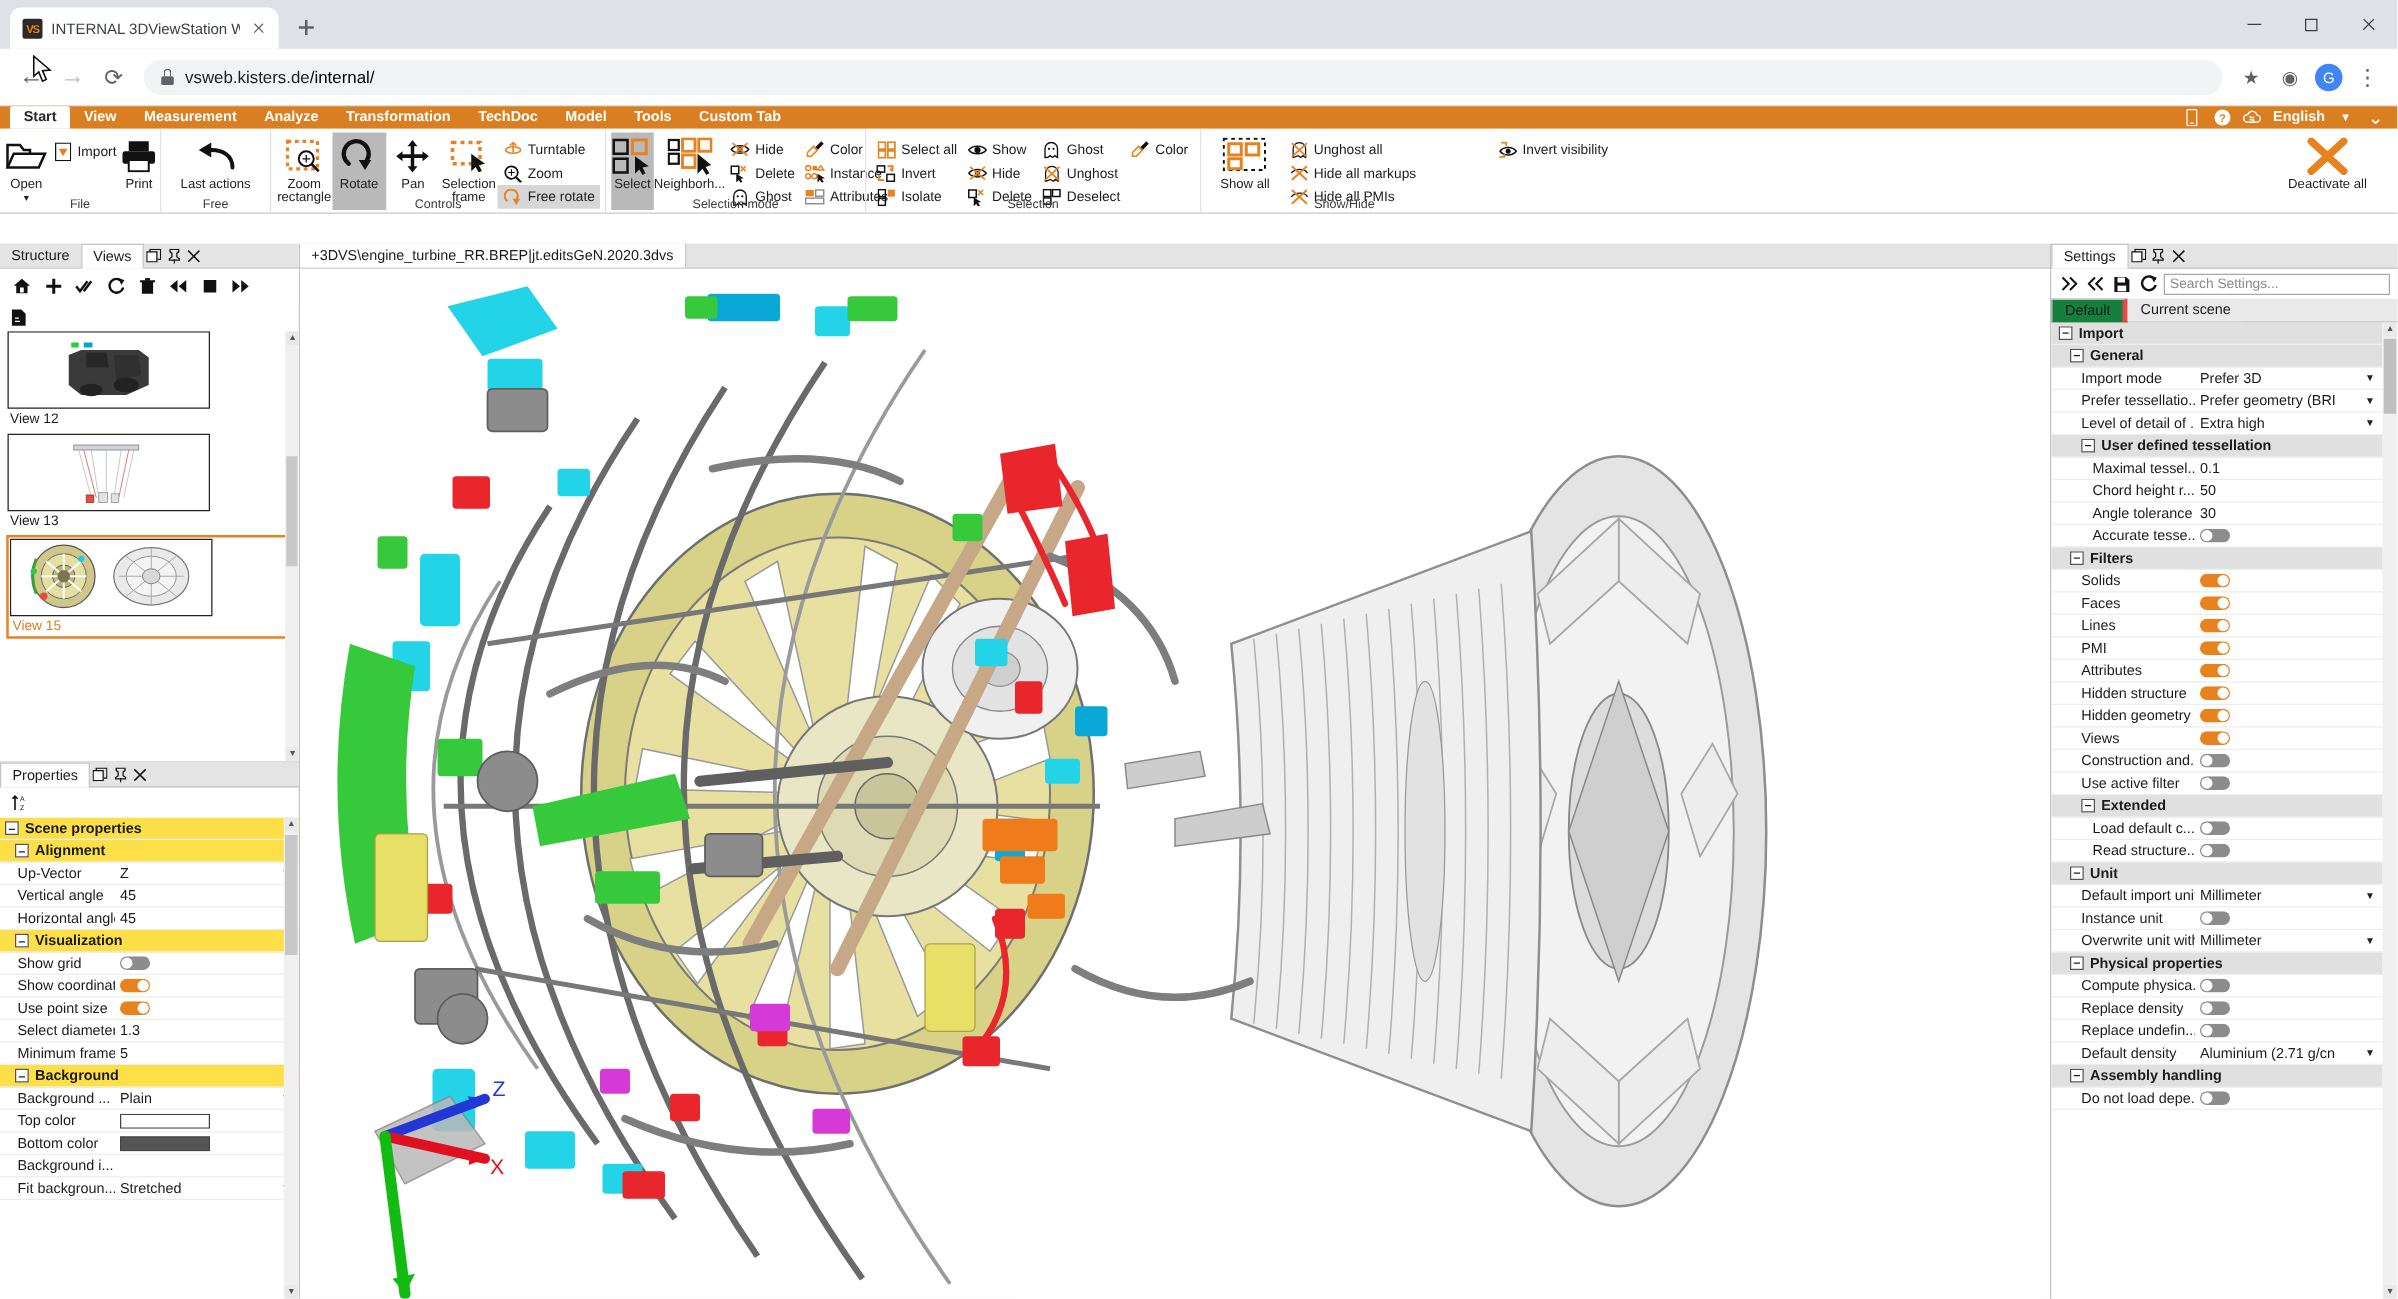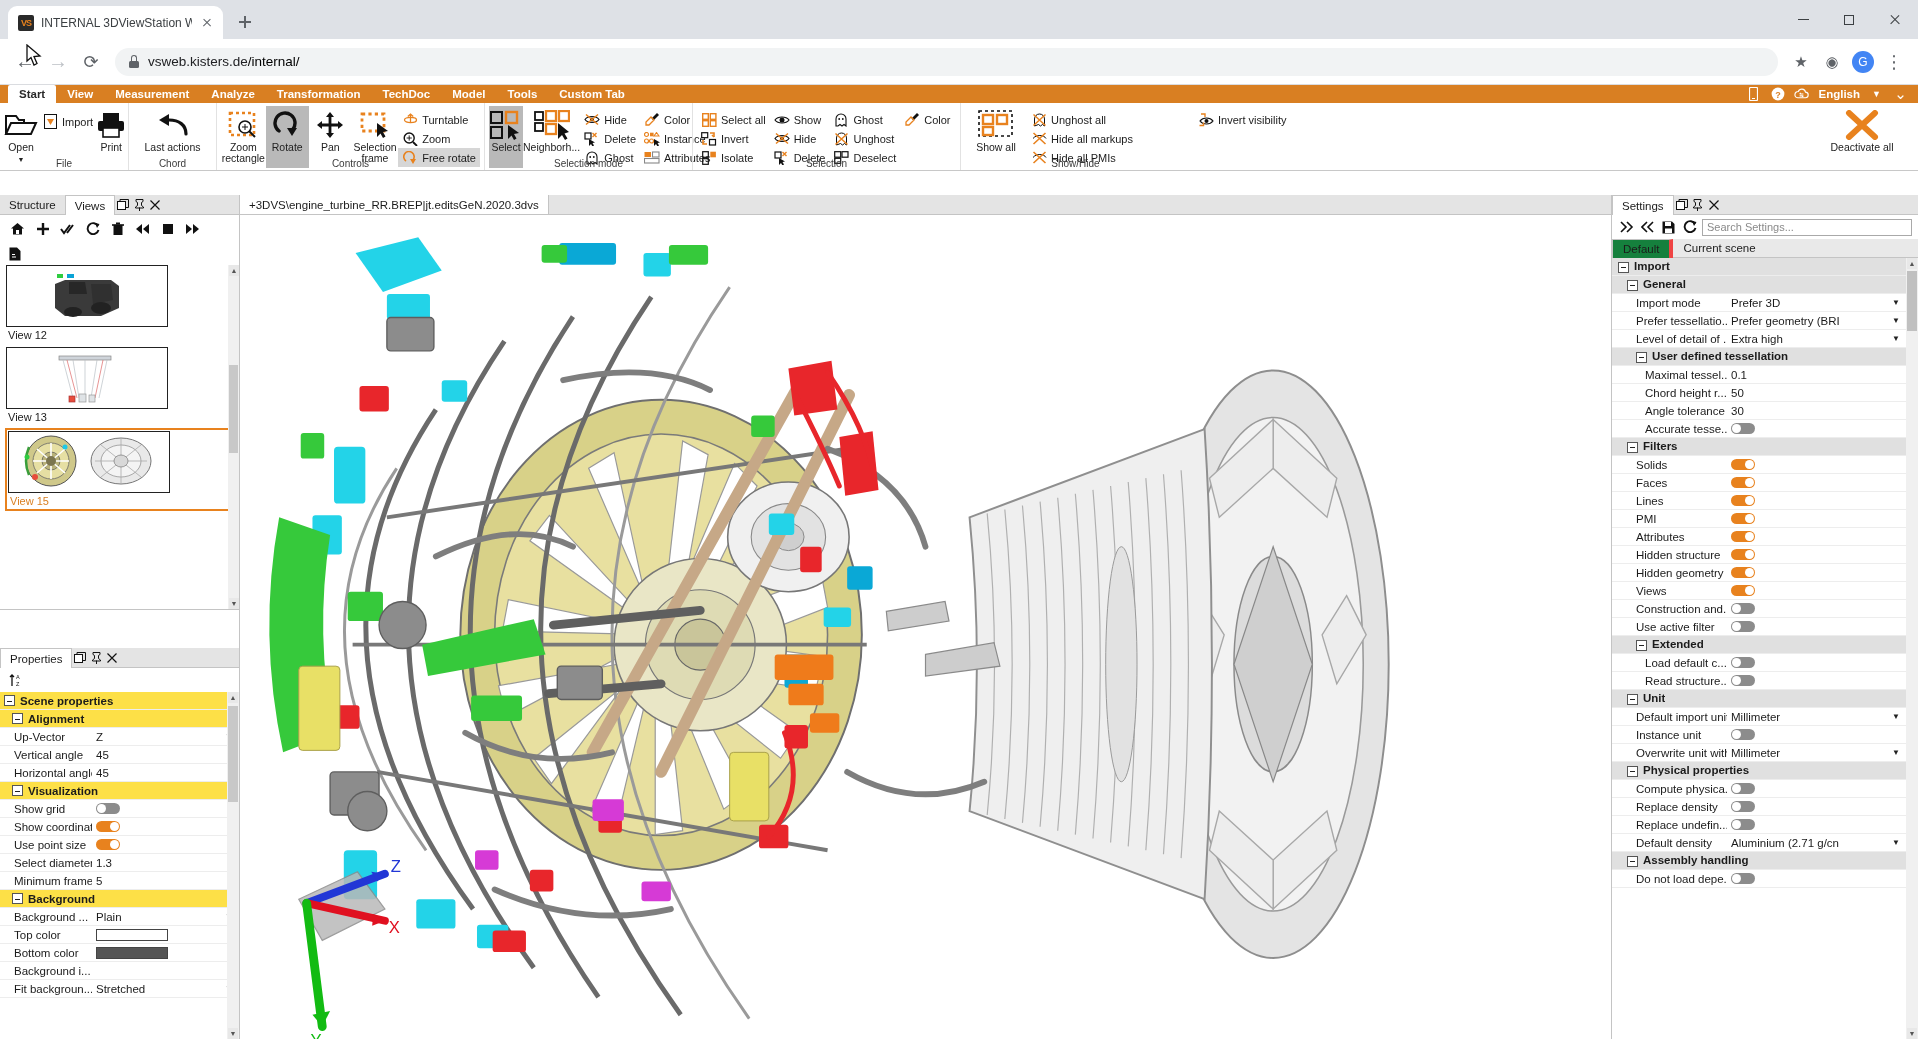--- a/index.html
+++ b/index.html
@@ -124,21 +124,21 @@
     border-bottom:1px solid #c4c4c4;
   }
   .ptab{
     padding:0 9px;display:flex;align-items:center;font-size:11.5px;color:#1b1b1b;
     background:#e4e4e4;
   }
   .ptab.active{background:#fff;border-top:1px solid #c4c4c4;border-left:1px solid #c4c4c4;
     border-right:1px solid #c4c4c4;margin-bottom:-1px;}
   .ptab-ic{width:16px;display:flex;align-items:center;justify-content:center;}
 
-  #left-col{width:240px;flex:none;background:#fff;border-right:1px solid #c4c4c4;display:flex;flex-direction:column;gap:38px;}
+  #left-col{width:240px;flex:none;background:#fff;border-right:1px solid #c4c4c4;display:flex;flex-direction:column;}
   #views-panel{height:415px;flex:none;display:flex;flex-direction:column;border-bottom:1px solid #c4c4c4;}
   .vtoolbar{height:28px;display:flex;align-items:center;gap:0;padding:0 5px;background:#fff;}
   .vtool{width:25px;height:24px;display:flex;align-items:center;justify-content:center;font-size:13px;color:#111;}
   .vtoolbar2{height:22px;display:flex;align-items:center;padding:0 6px;}
   .views-list{flex:1;overflow:hidden;position:relative;padding:0 6px;background:#fff;}
   .viewcard{margin-bottom:5px;}
   .vthumb{width:162px;height:62px;border:1px solid #222;background:#fff;position:relative;overflow:hidden;}
   .vlabel{font-size:11px;color:#1b1b1b;padding:2px 0 1px 2px;}
   .viewcard.selected .vthumb{border:2px solid #e8821e;}
   .viewcard.selected .vlabel{color:#d97f22;}
@@ -165,21 +165,21 @@
   .expander::before{content:"";position:absolute;left:2px;top:4.5px;width:5px;height:1px;background:#222;}
 
   
   #center{flex:1;display:flex;flex-direction:column;min-width:0;}
   #doctab-bar{height:20px;background:#e4e4e4;display:flex;align-items:stretch;border-bottom:1px solid #c4c4c4;}
   .doctab{background:#fff;padding:0 9px;display:flex;align-items:center;font-size:11.5px;
     border-right:1px solid #c4c4c4;}
   #viewport{flex:1;position:relative;overflow:hidden;background:#fff;}
 
   
-  #right-col{width:307px;flex:none;background:#fff;border-left:1px solid #c4c4c4;display:flex;flex-direction:column;}
+  #right-col{width:278px;flex:none;background:#fff;border-left:1px solid #c4c4c4;display:flex;flex-direction:column;}
   .s-toolbar{height:24px;display:flex;align-items:center;gap:4px;padding:0 6px;}
   .s-ic{width:17px;height:17px;display:flex;align-items:center;justify-content:center;font-size:13px;color:#111;}
   .s-search{flex:1;height:17px;border:1px solid #a9a9a9;background:#fff;font-size:11px;
     padding:0 4px;color:#8a8a8a;display:flex;align-items:center;}
   .s-tabs{height:19px;display:flex;align-items:stretch;border-bottom:1px solid #c4c4c4;background:#e9e9e9;}
   .s-tab{padding:0 10px;display:flex;align-items:center;font-size:11.5px;background:#e9e9e9;}
   .s-tab.active{background:#15803d;border-left:1px solid #c4c4c4;border-right:4px solid #ef4444;
     border-top:1px solid #c4c4c4;margin-bottom:-1px;}
   .s-list{flex:1;position:relative;overflow:hidden;}
   .srow{display:flex;height:18px;align-items:center;border-bottom:1px solid #ededed;font-size:11.5px;}
@@ -309,21 +309,21 @@
   <div class="rgroup" style="width:88px;">
     <div class="bigbtn" style="width:80px;">
       <div class="glyph">
         <svg width="34" height="26" viewBox="0 0 34 26">
             <path d="M30 22c0-9-7-14-17-14" fill="none" stroke="#111" stroke-width="3.2" stroke-linecap="round"></path>
             <polygon points="13,2 13,14 3,8" fill="#111"></polygon>
           </svg>
       </div>
       <div class="cap">Last actions</div>
     </div>
-    <div class="glabel">Chord</div>
+    <div class="glabel">Free</div>
   </div>
 
   <div class="rgroup" style="width:268px;">
     <div class="bigbtn" style="width:54px;">
       <div class="glyph">
         <svg width="30" height="28" viewBox="0 0 30 28">
             <rect x="2" y="2" width="24" height="22" fill="none" stroke="#e8821e" stroke-width="2.6" stroke-dasharray="3,3"></rect>
             <circle cx="17" cy="16" r="6" fill="#fff" stroke="#111" stroke-width="1.6"></circle>
             <path d="M21 20l6 6" stroke="#111" stroke-width="2"></path>
             <path d="M17 13v6M14 16h6" stroke="#111" stroke-width="1"></path>

